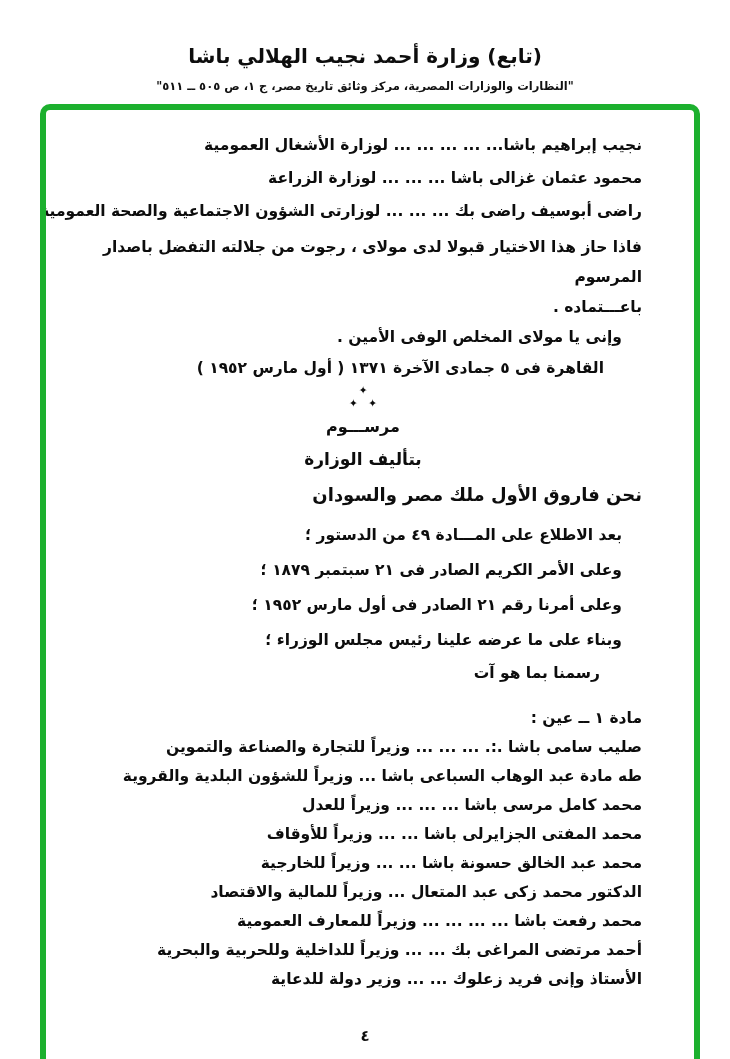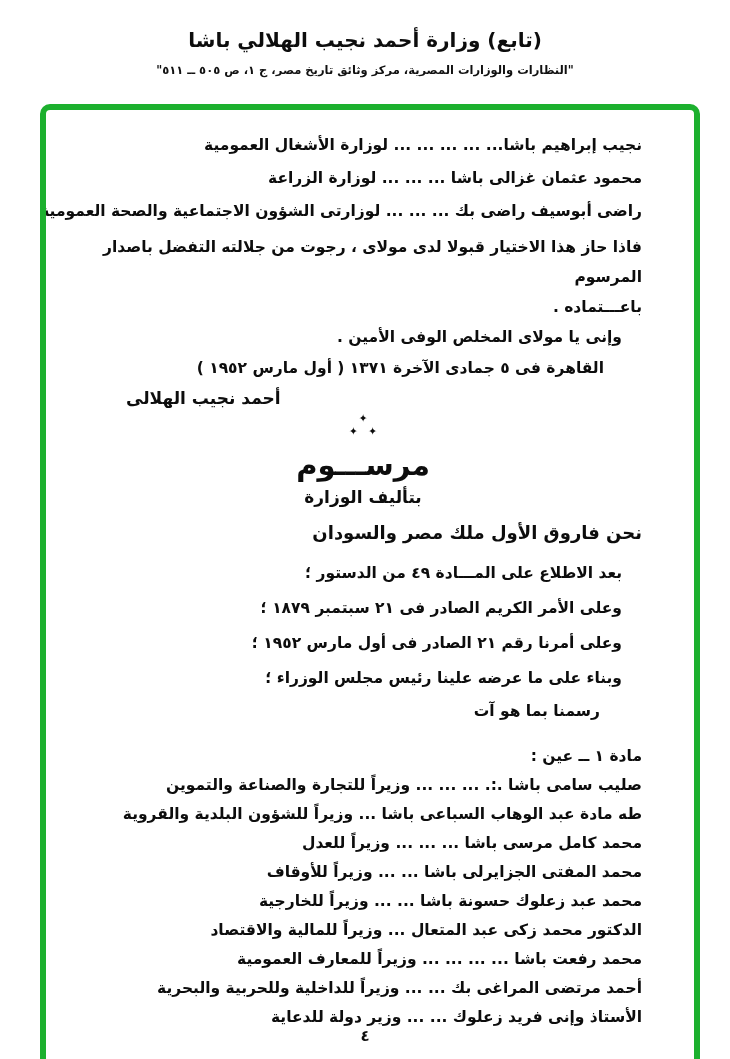--- a/index.html
+++ b/index.html
@@ -3,21 +3,21 @@
 <meta charset="utf-8">
 <style>
   * { margin: 0; padding: 0; box-sizing: border-box; }
   html, body { background: #ffffff; }
   body {
     width: 730px; height: 1059px;
     position: relative; overflow: hidden;
     font-family: "DejaVu Sans", sans-serif;
     color: #0d0d0d;
   }
-  .header { direction: rtl; text-align: center; padding-top: 28px; }
+  .header { direction: rtl; text-align: center; padding-top: 44px; }
   .doc-title { font-size: 20px; font-weight: 700; letter-spacing: 0.2px; }
   .doc-source { font-size: 11.5px; font-weight: 700; margin-top: 11px; color: #111; }
 
   .green-box {
     position: absolute; left: 40px; top: 104px;
     width: 660px; height: 998px;
     border: 6px solid #1cb02e; border-radius: 10px;
     background: #ffffff;
     direction: rtl; text-align: right;
     font-weight: 700; font-size: 15.5px;
@@ -25,21 +25,21 @@
     overflow: hidden;
   }
   .app-line { line-height: 33px; white-space: nowrap; }
   .para { margin-top: 4px; line-height: 30px; }
   .salutation { margin-top: 0; line-height: 31px; padding-right: 20px; }
   .date-line { line-height: 31px; padding-right: 38px; }
   .signature { text-align: left; padding-left: 42px; font-size: 17px; line-height: 28px; direction: rtl; }
   .stars { direction: ltr; text-align: center; line-height: 13px; font-size: 11px; height: 26px; }
   .stars .row1 { display: block; }
   .stars .row2 { display: block; letter-spacing: 10px; padding-left: 10px; }
-  .decree-head { text-align: center; font-size: 29px; margin-top: 10px; line-height: 34px; }
+  .decree-head { text-align: center; font-size: 16px; line-height: 34px; }
   .decree-sub { text-align: center; font-size: 17px; margin-top: 3px; line-height: 25px; }
   .royal-title { font-size: 18px; margin-top: 10px; line-height: 26px; }
   .preamble { margin-top: 10px; list-style: none; }
   .preamble li { line-height: 35px; padding-right: 20px; }
   .enactment { line-height: 31px; padding-right: 42px; }
   .article-heading { margin-top: 14px; line-height: 30px; }
   .ministers { list-style: none; }
   .ministers li { line-height: 29px; white-space: nowrap; }
   .page-number {
     position: absolute; left: 0; bottom: 14px; width: 100%;
@@ -60,21 +60,20 @@
   <div class="app-line">محمود عثمان غزالى باشا   ...  ...  ...  لوزارة الزراعة</div>
   <div class="app-line">راضى أبوسيف راضى بك ...  ...  ...  لوزارتى الشؤون الاجتماعية والصحة العمومية</div>
 
   <div class="para">
     <div>فاذا حاز هذا الاختيار قبولا لدى مولاى ، رجوت من جلالته التفضل باصدار المرسوم</div>
     <div>باعـــتماده .</div>
   </div>
 
   <div class="salutation">وإنى يا مولاى المخلص الوفى الأمين .</div>
   <div class="date-line">القاهرة فى ٥ جمادى الآخرة ١٣٧١ ( أول مارس ١٩٥٢ )</div>
-  <div class="signature">أحمد نجيب الهلالى</div>
 
   <div class="stars">
     <span class="row1">✦</span>
     <span class="row2"><span>✦</span><span>✦</span></span>
   </div>
 
   <div class="decree-head">مرســـوم</div>
   <div class="decree-sub">بتأليف الوزارة</div>
 
   <div class="royal-title">نحن فاروق الأول ملك مصر والسودان</div>
@@ -87,21 +86,21 @@
   </ul>
 
   <div class="enactment">رسمنا بما هو آت</div>
   <div class="article-heading">مادة ١ ــ عين :</div>
 
   <ul class="ministers">
     <li>صليب سامى باشا  .:.  ...  ...  ...  وزيراً للتجارة والصناعة والتموين</li>
     <li>طه مادة عبد الوهاب السباعى باشا ... وزيراً للشؤون البلدية والقروية</li>
     <li>محمد كامل مرسى باشا ...  ...  ...  وزيراً للعدل</li>
     <li>محمد المفتى الجزايرلى باشا   ...  ...  وزيراً للأوقاف</li>
-    <li>محمد عبد زعلوك حسونة باشا ...  ...  وزيراً للخارجية</li>
+    <li>محمد عبد الخالق حسونة باشا ...  ...  وزيراً للخارجية</li>
     <li>الدكتور محمد زكى عبد المتعال  ...  وزيراً للمالية والاقتصاد</li>
     <li>محمد رفعت باشا ...  ...  ...  ...  وزيراً للمعارف العمومية</li>
     <li>أحمد مرتضى المراغى بك   ...  ...  وزيراً للداخلية وللحربية والبحرية</li>
     <li>الأستاذ وإنى فريد زعلوك   ...  ...  وزير دولة للدعاية</li>
   </ul>
 
 </main>
 
 <div class="page-number">٤</div>
 

